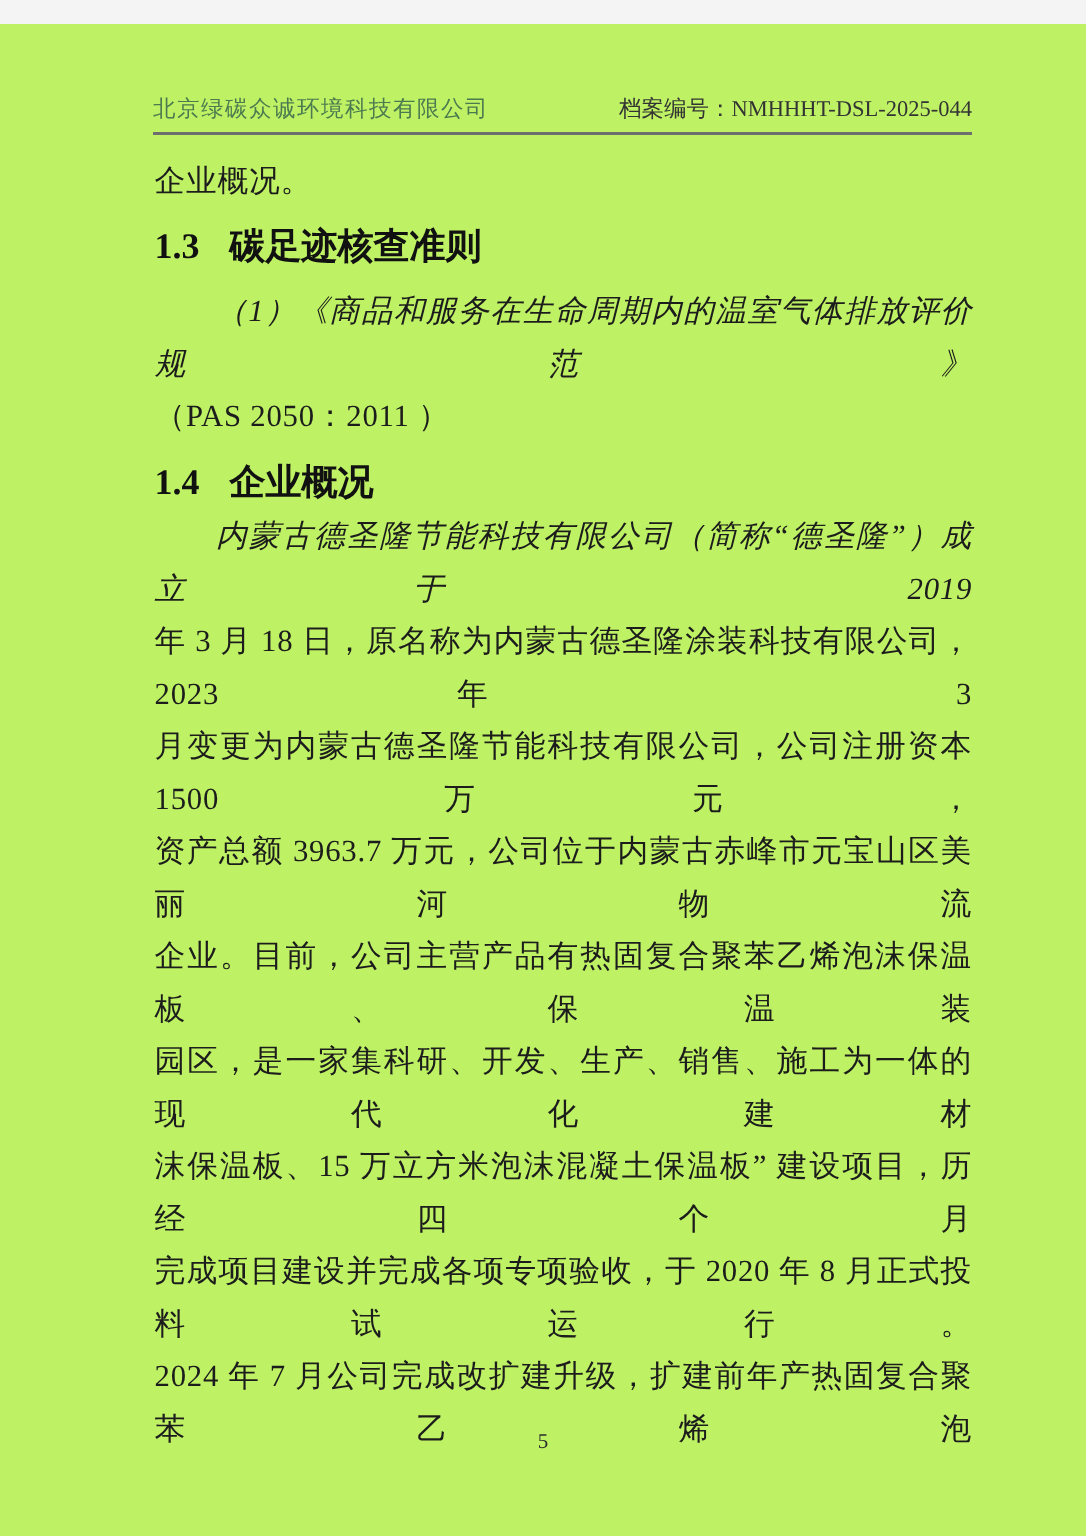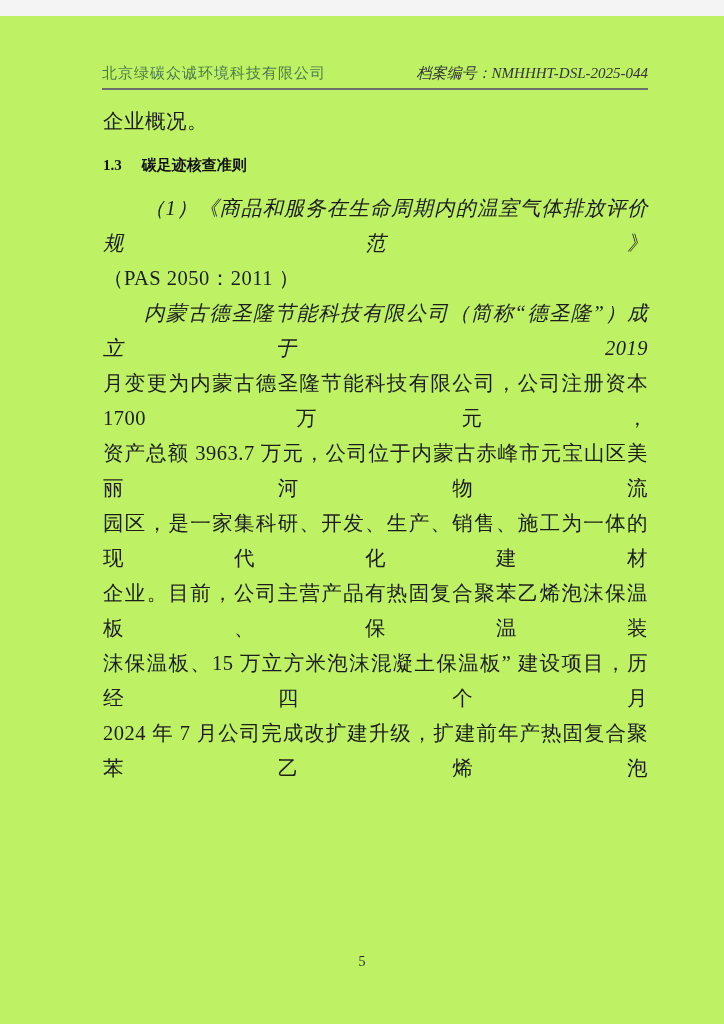--- a/index.html
+++ b/index.html
@@ -36,21 +36,21 @@
     text-align:justify;
     text-align-last:justify;
     letter-spacing:0.5px;
     white-space:normal;
   }
   .line.no-stretch{text-align-last:left;}
   .line.indent{text-indent:2em;font-style:italic;}
   .space-before{margin-top:8px;}
   .heading{
     font-weight:bold;
-    font-size:15px;
+    font-size:24px;
     margin-top:9px;
     margin-bottom:1px;
     line-height:35px;
     color:#111;
     text-align:left;
   }
   .heading .h-num{margin-right:20px;}
   
   .ftr{
     position:absolute;
@@ -60,34 +60,37 @@
     color:#2b2b2b;
   }
 </style>
 </head>
 <body>
 
 <div class="page">
 
   <div class="hdr" style="border-bottom-color: rgb(110, 110, 110);">
     <span class="hdr-company" style="color: rgb(76, 122, 80);">北京绿碳众诚环境科技有限公司</span>
-    <span class="hdr-right" style="color: rgb(51, 51, 51); font-style: italic;"><span>档案编号：</span><span>NMHHHT-DSL-2025-044</span></span>
+    <span class="hdr-right" style="color: rgb(51, 51, 51);"><span>档案编号：</span><span>NMHHHT-DSL-2025-044</span></span>
   </div>
 
   <div class="doc" style="color: rgb(28, 28, 28);">
       <div class="line no-stretch">企业概况。</div>
       <div class="heading"><span class="h-num">1.3</span><span class="h-title">碳足迹核查准则</span></div>
       <div class="line indent space-before">（1）《商品和服务在生命周期内的温室气体排放评价规范》</div>
       <div class="line no-stretch">（PAS 2050：2011 ）</div>
+      <div class="heading"><span class="h-num">1.4</span><span class="h-title">企业概况</span></div>
       <div class="line indent">内蒙古德圣隆节能科技有限公司（简称“德圣隆”）成立于 2019</div>
-      <div class="line">月变更为内蒙古德圣隆节能科技有限公司，公司注册资本 1700 万元，</div>
+      <div class="line">年 3 月 18 日，原名称为内蒙古德圣隆涂装科技有限公司，2023 年 3</div>
+      <div class="line">月变更为内蒙古德圣隆节能科技有限公司，公司注册资本 1500 万元，</div>
       <div class="line">资产总额 3963.7 万元，公司位于内蒙古赤峰市元宝山区美丽河物流</div>
+      <div class="line">企业。目前，公司主营产品有热固复合聚苯乙烯泡沫保温板、保温装</div>
       <div class="line">园区，是一家集科研、开发、生产、销售、施工为一体的现代化建材</div>
-      <div class="line">企业。目前，公司主营产品有热固复合聚苯乙烯泡沫保温板、保温装</div>
       <div class="line">沫保温板、15 万立方米泡沫混凝土保温板” 建设项目，历经四个月</div>
+      <div class="line">完成项目建设并完成各项专项验收，于 2020 年 8 月正式投料试运行。</div>
       <div class="line">2024 年 7 月公司完成改扩建升级，扩建前年产热固复合聚苯乙烯泡</div>
     </div>
 
   <div class="ftr">
     <span>5</span>
   </div>
 
 </div>
 
 </body></html>

